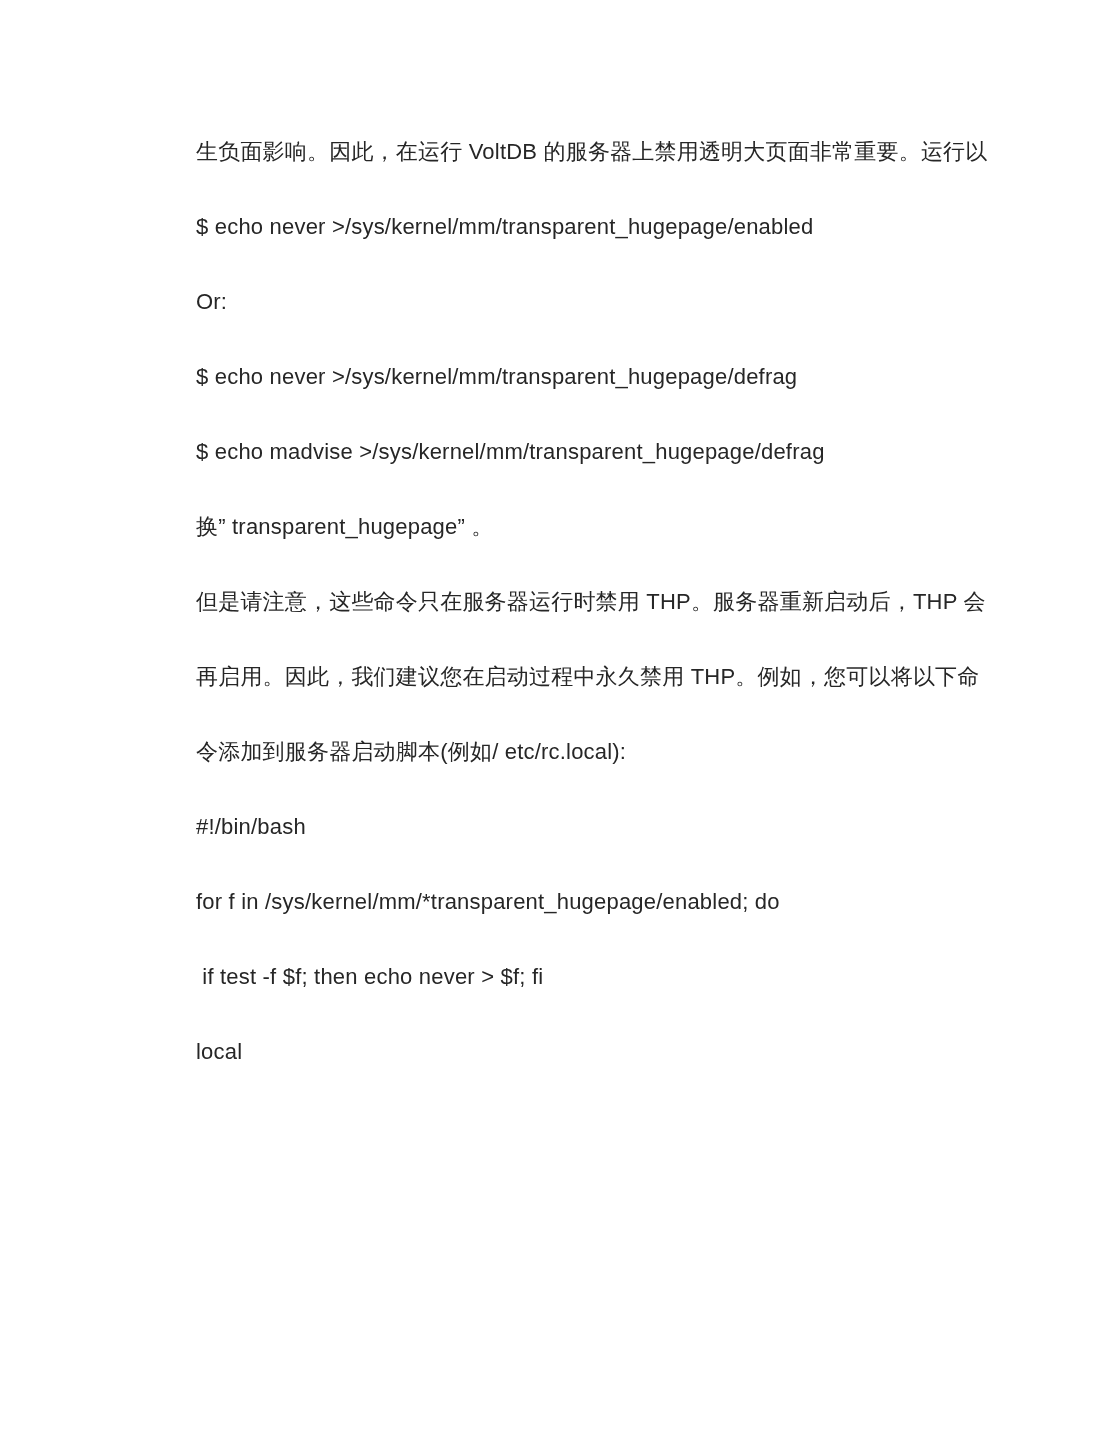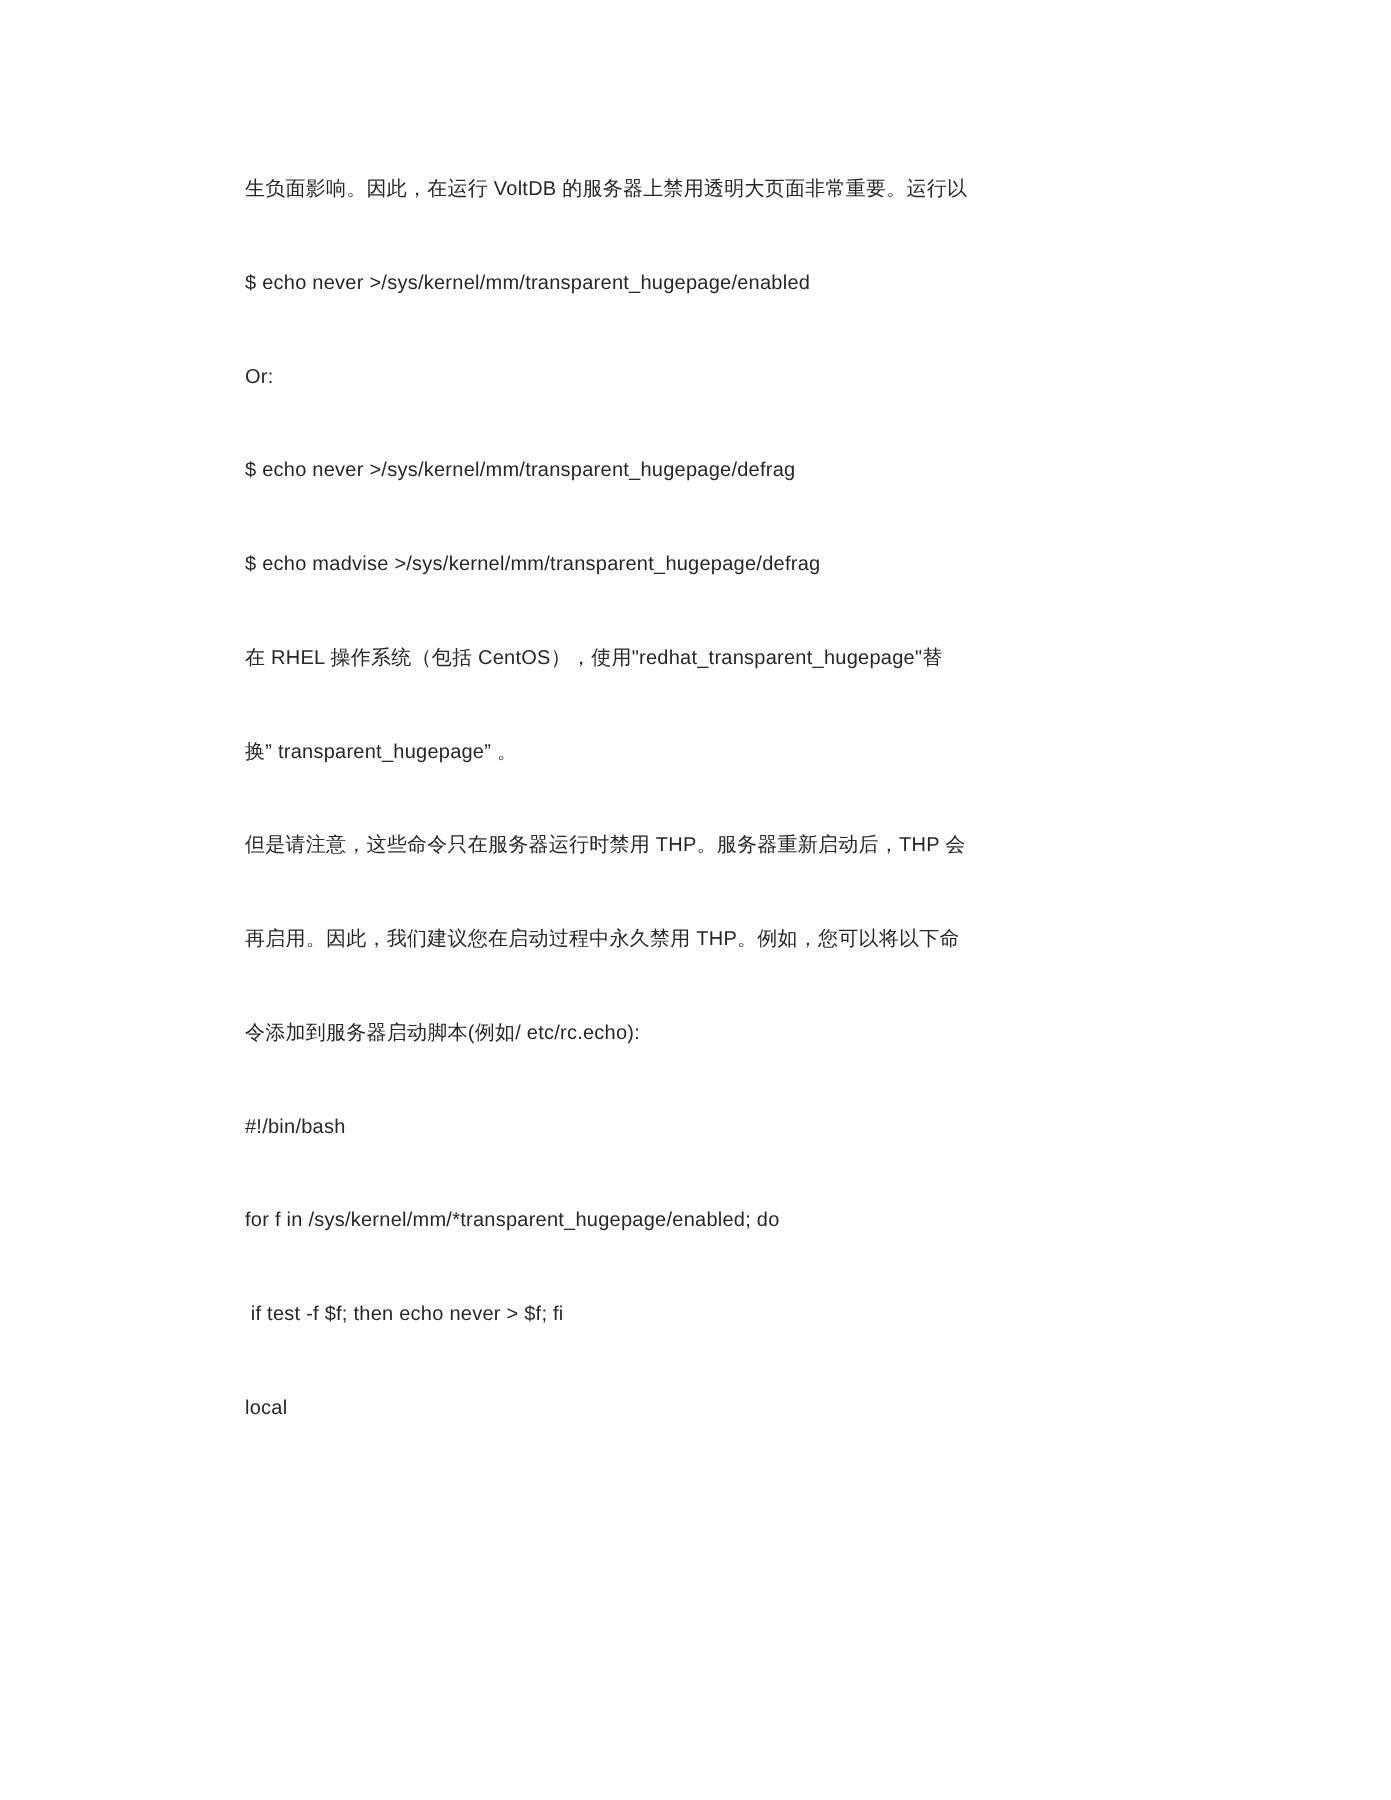--- a/index.html
+++ b/index.html
@@ -24,39 +24,38 @@
   }
   .text-block {
     position: absolute;
     left: 196px;
     top: 114px;
     width: 860px;
   }
   .line {
     height: 75px;
     line-height: 75px;
-    font-size: 16px;
+    font-size: 22px;
     color: #262626;
     white-space: pre;
     letter-spacing: 0.2px;
   }
 </style>
 </head>
 <body>
 
 <div class="page">
   <div class="text-block">
     <div class="line">生负面影响。因此，在运行 VoltDB 的服务器上禁用透明大页面非常重要。运行以</div>
     <div class="line">$ echo never &gt;/sys/kernel/mm/transparent_hugepage/enabled</div>
     <div class="line">Or:</div>
     <div class="line">$ echo never &gt;/sys/kernel/mm/transparent_hugepage/defrag</div>
     <div class="line">$ echo madvise &gt;/sys/kernel/mm/transparent_hugepage/defrag</div>
-    <div class="line">在 RHEL 操作系统（包括 CentOS），使用"redhat_transparent_hugepage"替</div>
     <div class="line">换” transparent_hugepage” 。</div>
     <div class="line">但是请注意，这些命令只在服务器运行时禁用 THP。服务器重新启动后，THP 会</div>
     <div class="line">再启用。因此，我们建议您在启动过程中永久禁用 THP。例如，您可以将以下命</div>
-    <div class="line">令添加到服务器启动脚本(例如/ etc/rc.echo):</div>
+    <div class="line">令添加到服务器启动脚本(例如/ etc/rc.local):</div>
     <div class="line">#!/bin/bash</div>
     <div class="line">for f in /sys/kernel/mm/*transparent_hugepage/enabled; do</div>
     <div class="line"> if test -f $f; then echo never &gt; $f; fi</div>
     <div class="line">local</div>
   </div>
 </div>
 
 </body></html>

